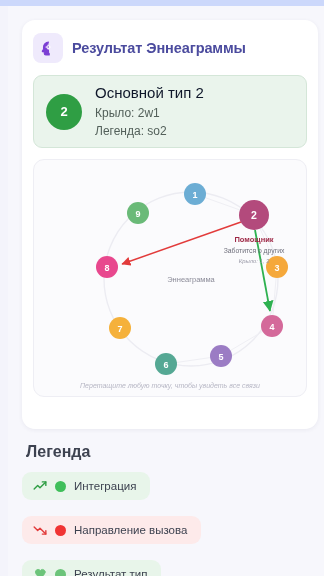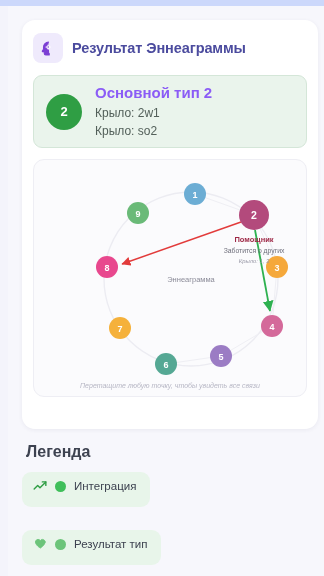--- a/index.html
+++ b/index.html
@@ -83,22 +83,22 @@
     font-size: 13px;
     font-weight: bold;
     display: flex;
     align-items: center;
     justify-content: center;
     flex: 0 0 auto;
   }
   .type-info { display: flex; flex-direction: column; gap: 2px; }
   .type-title {
     font-size: 15px;
-    font-weight: bold;
-    color: #8b5cf6;
+    font-weight: normal;
+    color: #0f172a;
     margin-bottom: 2px;
   }
   .type-line {
     font-size: 12px;
     color: #53605a;
     line-height: 1.35;
   }
   
   .diagram-card {
     margin-top: 11px;
@@ -130,23 +130,23 @@
     font-size: 16px;
     font-weight: bold;
     color: #3d4250;
     margin-bottom: 11px;
     padding-left: 4px;
   }
   .legend-item {
     display: inline-flex;
     align-items: center;
     gap: 8px;
-    padding: 7px 14px 14px 11px;
+    padding: 7px 14px 7px 11px;
     border-radius: 9px;
-    margin-bottom: 23px;
+    margin-bottom: 16px;
   }
   .legend-item.green { background: #e8f5ea; }
   .legend-item.red   { background: #fdeaea; }
   .legend-dot {
     width: 11px; height: 11px;
     border-radius: 50%;
     flex: 0 0 auto;
   }
   .legend-label {
     font-size: 11.5px;
@@ -179,21 +179,21 @@
         </svg>
       </div>
       <div class="header-title">Результат Эннеаграммы</div>
     </div>
 
     <div class="type-card">
       <div class="type-badge">2</div>
       <div class="type-info">
         <div class="type-title">Основной тип 2</div>
         <div class="type-line">Крыло: 2w1</div>
-        <div class="type-line">Крыло: so2</div>
+        <div class="type-line">Легенда: so2</div>
       </div>
     </div>
 
     <div class="diagram-card">
       <svg class="diagram-svg" width="272" height="238" viewBox="0 0 272 238">
 
         <circle cx="157" cy="119" r="87" fill="none" stroke="#ececf2" stroke-width="1.4"></circle>
 
         <g stroke="#efeff4" stroke-width="1" fill="none">
           <line x1="161" y1="34" x2="220" y2="55"></line>
@@ -272,20 +272,30 @@
       <span class="legend-glyph">
         <svg width="14" height="14" viewBox="0 0 24 24" fill="none" stroke="#2f9e44" stroke-width="2.4" stroke-linecap="round" stroke-linejoin="round">
               <polyline points="2,17 8,11 12,15 22,5"></polyline>
               <polyline points="16,5 22,5 22,11"></polyline>
             </svg>
       </span>
       <span class="legend-dot" style="background:#3fbf5a"></span>
       <span class="legend-label">Интеграция</span>
     </div></div>
 
+    <div><div class="legend-item red">
+      <span class="legend-glyph">
+        <svg width="14" height="14" viewBox="0 0 24 24" fill="none" stroke="#e23b3b" stroke-width="2.4" stroke-linecap="round" stroke-linejoin="round">
+              <polyline points="2,7 8,13 12,9 22,19"></polyline>
+              <polyline points="16,19 22,19 22,13"></polyline>
+            </svg>
+      </span>
+      <span class="legend-dot" style="background:#f03434"></span>
+      <span class="legend-label">Направление вызова</span>
+    </div></div>
 
     <div><div class="legend-item green">
       <span class="legend-glyph">
         <svg width="14" height="14" viewBox="0 0 24 24" fill="#6cc47a" stroke="#6cc47a" stroke-width="1.5" stroke-linecap="round" stroke-linejoin="round">
               <path d="M20.8 8.6c0-2.5-2-4.5-4.5-4.5-1.6 0-3 .8-3.8 2.1-.8-1.3-2.2-2.1-3.8-2.1-2.5 0-4.5 2-4.5 4.5 0 5.2 8.3 10.4 8.3 10.4s8.3-5.2 8.3-10.4z"></path>
             </svg>
       </span>
       <span class="legend-dot" style="background:#6cc47a"></span>
       <span class="legend-label">Результат тип</span>
     </div></div>

